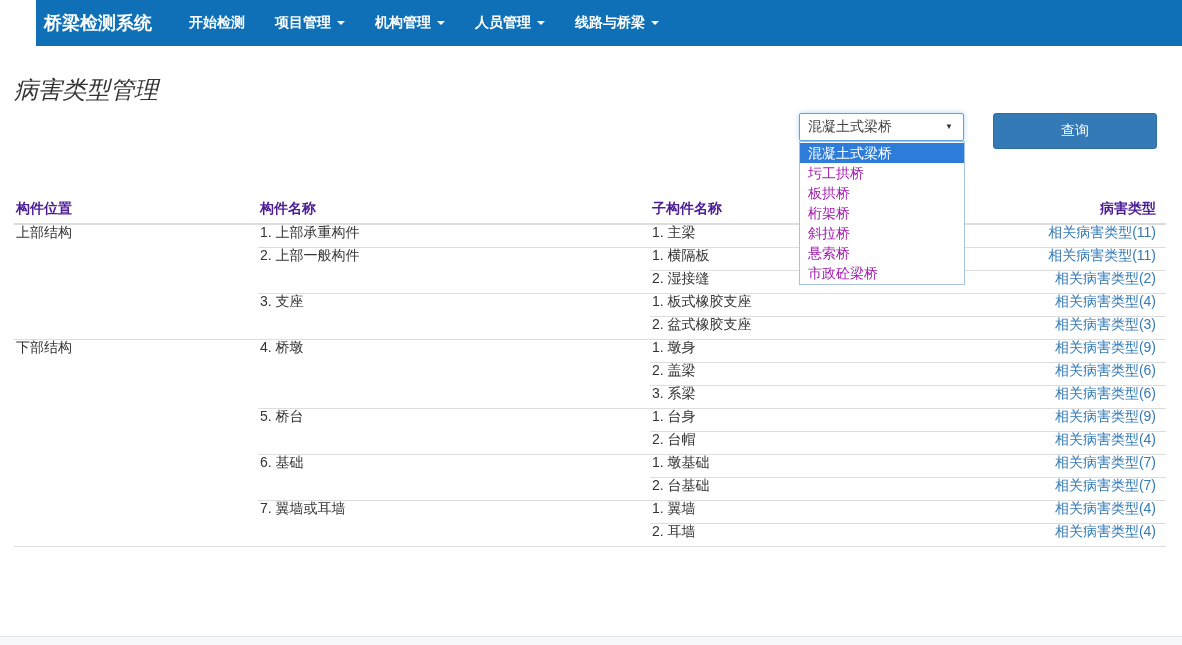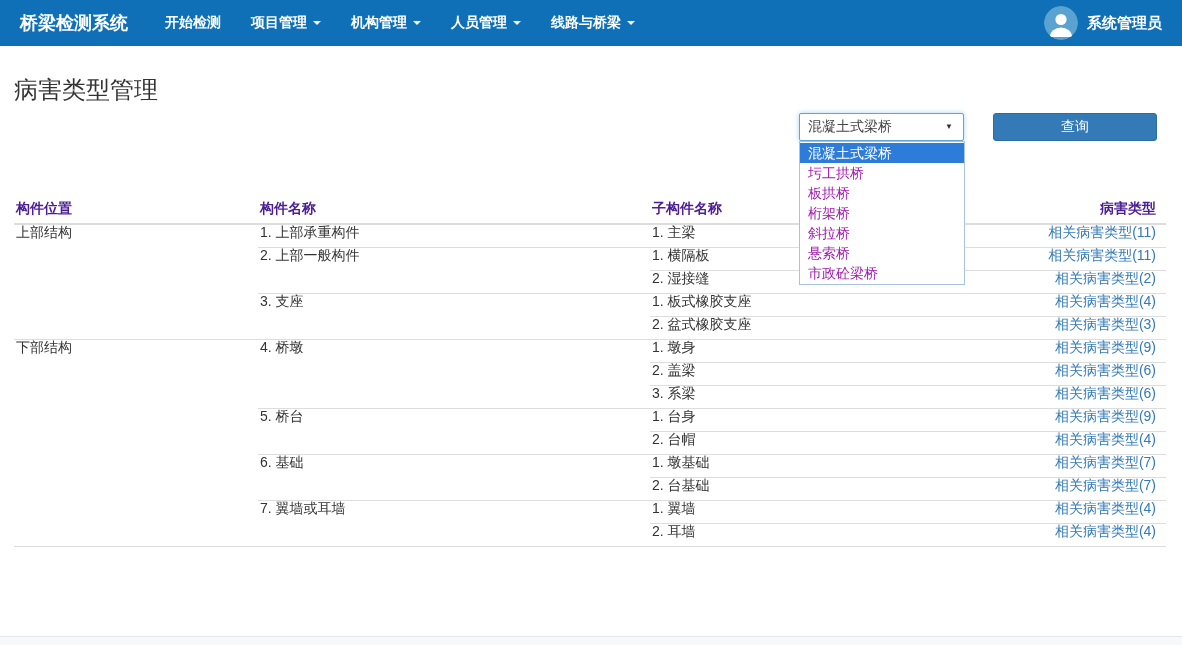--- a/index.html
+++ b/index.html
@@ -5,55 +5,55 @@
   * { box-sizing: border-box; }
   html,body { margin:0; padding:0; }
   body {
     width:1182px; height:645px; overflow:hidden; position:relative;
     background:#ffffff; font-family:"Liberation Sans", sans-serif;
   }
 
   
   .navbar {
     height:46px; background:#0f70b8; display:flex; align-items:center;
-    padding:0 20px; color:#fff;
+    padding:0 8px; color:#fff;margin-left:36px;
   }
   .brand { font-size:18px; font-weight:bold; color:#fff; white-space:nowrap; cursor:pointer; }
   .nav-items { display:flex; margin-left:22px; height:54px; }
   .nav-item {
     display:flex; align-items:center; padding:0 15px; font-size:14px;
     font-weight:bold; color:#fff; cursor:pointer; white-space:nowrap;
   }
   .caret {
     display:inline-block; width:0; height:0; margin-left:6px;
     border-left:4px solid transparent; border-right:4px solid transparent;
     border-top:4px solid #fff;
   }
   .nav-spacer { flex:1; }
   .user-box { display:flex; align-items:center; cursor:pointer; }
   .avatar { width:34px; height:34px; border-radius:50%; overflow:hidden; display:inline-block; }
   .user-name { margin-left:9px; font-size:15px; font-weight:bold; color:#fff; }
 
   
   .content { position:relative; padding:0 16px 0 14px; }
   h1.page-title {
-    margin:30px 0 0 0; font-size:24px; line-height:28px; font-weight:500; color:#333;
+    margin:30px 0 0 0; font-size:24px; line-height:28px; font-weight:500; color:#333;font-style:italic;
   }
 
   
   .select-box {
     position:absolute; left:799px; top:37px; width:165px; height:28px;
     background:#fff; border:1px solid #5ea3e2; border-radius:2px;
     box-shadow:0 0 5px rgba(102,175,233,.55);
     display:flex; align-items:center; justify-content:space-between;
     padding:0 10px 0 8px; font-size:14px; color:#444; cursor:pointer;
   }
   .select-caret { font-size:8px; color:#333; line-height:1; }
   .query-btn {
-    position:absolute; left:993px; top:37px; width:164px; height:28px;
+    position:absolute; left:993px; top:37px; width:164px; height:36px;
     background:#337ab7; border:1px solid #2e6da4; border-radius:3px;
     color:#fff; font-size:14px; font-family:inherit; cursor:pointer;
   }
   .listbox {
     position:absolute; left:799px; top:65px; width:166px; z-index:20;
     background:#fff; border:1px solid #a8c3dd; padding:1px 0;
   }
   .option {
     height:20px; line-height:20px; padding-left:8px; font-size:14px;
     color:#a21caf; cursor:pointer; white-space:nowrap;
@@ -99,30 +99,20 @@
       <a class="nav-item">
         <span>人员管理</span>
         <span class="caret"></span>
       </a>
       <a class="nav-item">
         <span>线路与桥梁</span>
         <span class="caret"></span>
       </a>
     </div>
   <div class="nav-spacer"></div>
-  <div class="user-box">
-    <span class="avatar">
-      <svg width="34" height="34" viewBox="0 0 34 34">
-        <circle cx="17" cy="17" r="17" fill="#5aa2d0"></circle>
-        <circle cx="17" cy="13.5" r="5.6" fill="#ffffff"></circle>
-        <path d="M6 31 a11 9.5 0 0 1 22 0 z" fill="#ffffff"></path>
-      </svg>
-    </span>
-    <span class="user-name">系统管理员</span>
-  </div>
 </nav>
 
 <main class="content">
   <h1 class="page-title">病害类型管理</h1>
 
   <div class="select-box">
     <span>混凝土式梁桥</span>
     <span class="select-caret">▼</span>
   </div>
 

